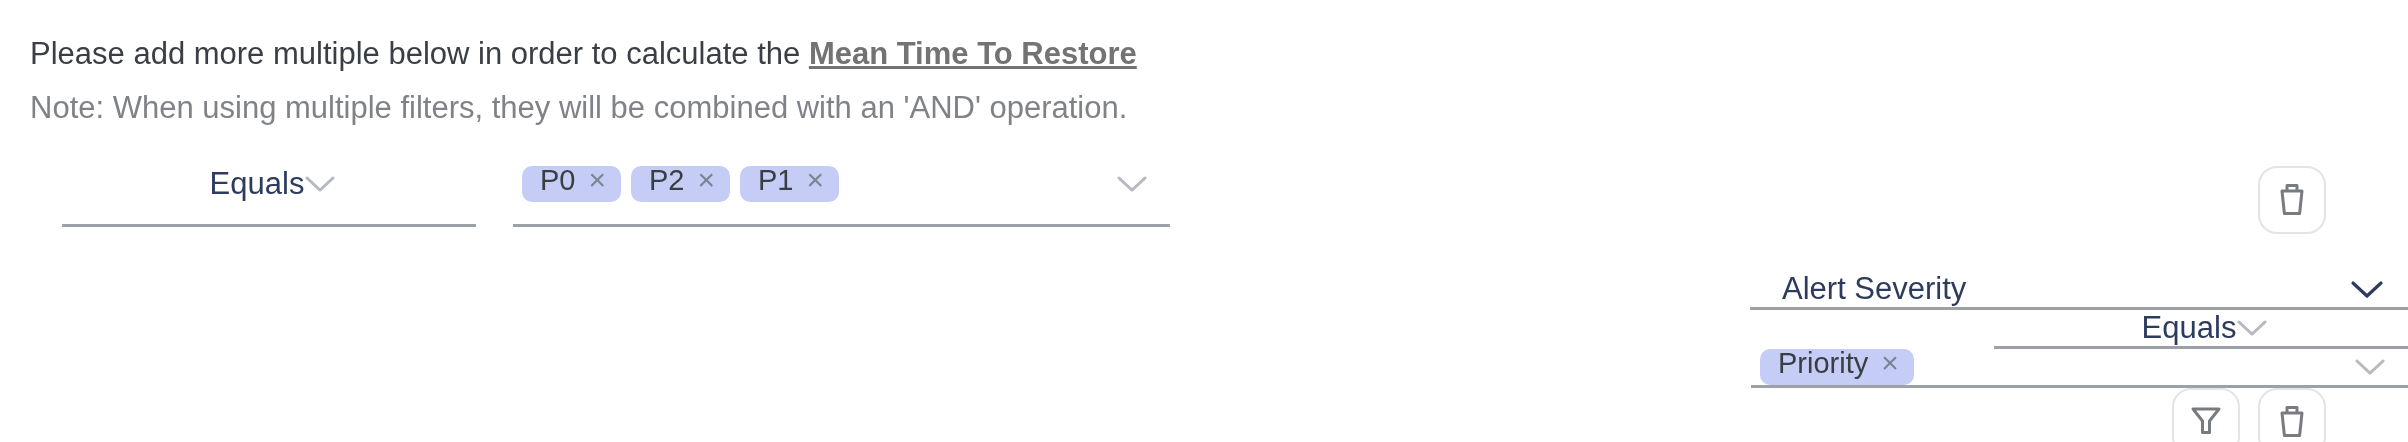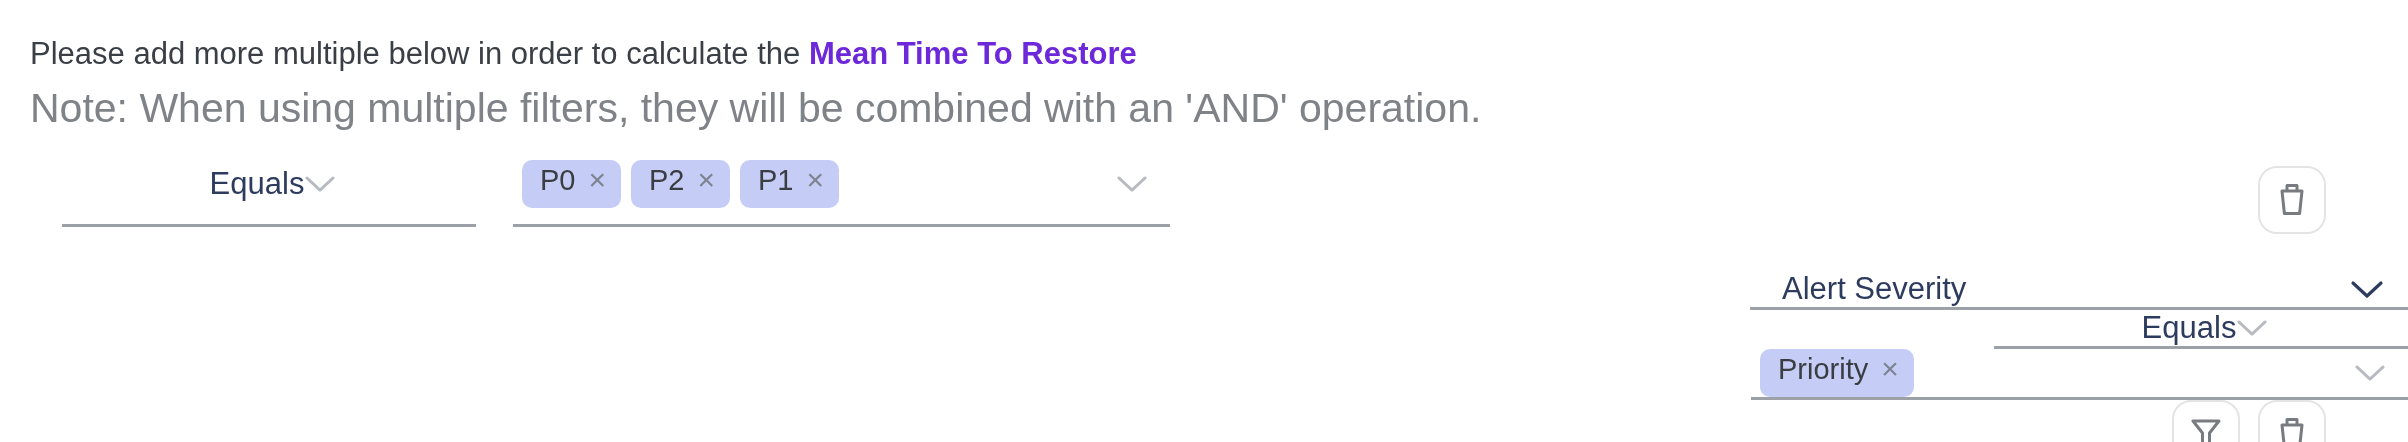--- a/index.html
+++ b/index.html
@@ -12,23 +12,23 @@
     position: relative;
   }
   .container { padding: 34px 0 0 30px; }
 
   .intro-line1 {
     font-size: 31px;
     line-height: 40px;
     color: #3a3e45;
     font-weight: 400;
   }
-  .intro-line1 strong { font-weight: 700; color: #6d28d9; }
+  .intro-line1 strong { font-weight: 700; color: #737373; text-decoration: underline; }
   .note-line {
-    font-size: 41px;
+    font-size: 31px;
     line-height: 40px;
     color: #7f8388;
     margin-top: 14px;
     font-weight: 400;
   }
 
   .filter-row {
     display: flex;
     align-items: flex-end;
     margin-top: 16px;
@@ -70,21 +70,21 @@
   .chevron.dark { color: #2d3b5e; }
   .chevron.light { color: #b7bbc1; }
 
   .tags { display: flex; align-items: center; gap: 10px; flex: 1 1 auto; }
   .tag {
     display: inline-flex;
     align-items: center;
     gap: 13px;
     background: #c5cdf7;
     border-radius: 10px;
-    height: 48px;
+    height: 36px;
     padding: 0 15px 8px 18px;
   }
   .tag-label { font-size: 29px; color: #3a3d42; font-weight: 500; white-space: nowrap; }
   .tag-remove {
     font-size: 30px;
     line-height: 1;
     color: #7d8391;
     cursor: pointer;
     font-weight: 400;
   }

